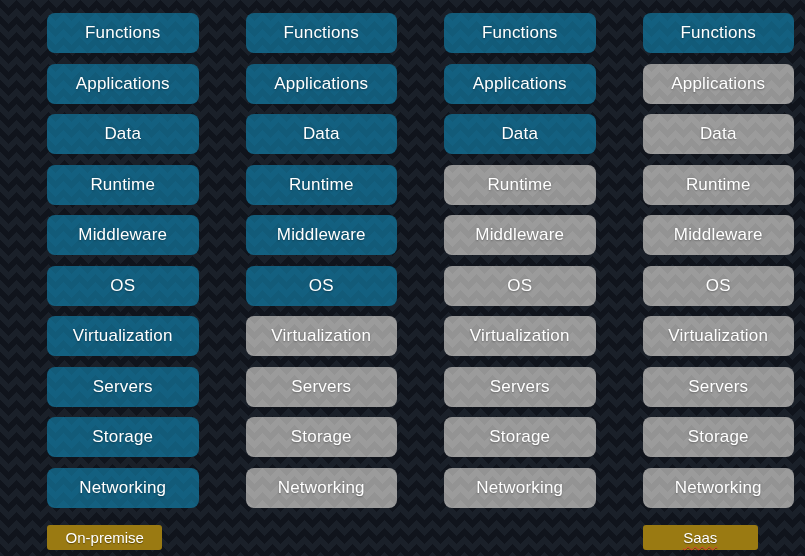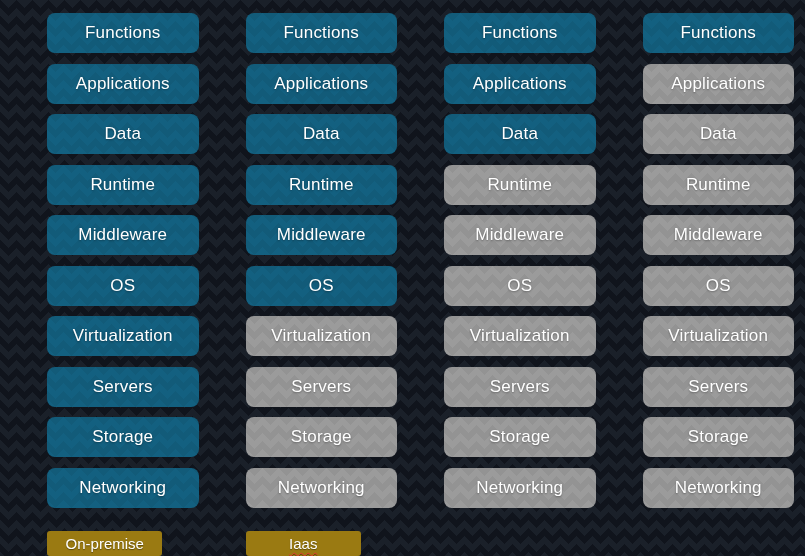--- a/index.html
+++ b/index.html
@@ -46,21 +46,21 @@
       linear-gradient(315deg, rgba(0,0,0,0.05) 25%, transparent 25%),
       linear-gradient(45deg, rgba(0,0,0,0.05) 25%, transparent 25%);
     background-position: 8px 0, 8px 0, 0 0, 0 0;
     background-size: 16px 16px;
     margin-left: 36px;
   }
   .box.user { background-color: var(--user-color, #136080); }
   .box.provider { background-color: var(--provider-color, #9b9b9b); }
   .badge {
     align-self: center;
-    margin-top: 13px;
+    margin-top: 7px;
     width: 115px;
     height: 25px;
     line-height: 25px;
     border-radius: 3px;
     text-align: center;
     color: #ffffff;
     font-size: 15px;
     background-color: var(--badge-color, #9a7a12);
     text-shadow: 0 1px 1px rgba(0,0,0,0.4);
   }
@@ -95,21 +95,20 @@
     <div class="box user">Functions</div>
     <div class="box user">Applications</div>
     <div class="box user">Data</div>
     <div class="box user">Runtime</div>
     <div class="box user">Middleware</div>
     <div class="box user">OS</div>
     <div class="box provider">Virtualization</div>
     <div class="box provider">Servers</div>
     <div class="box provider">Storage</div>
     <div class="box provider">Networking</div>
-    <div class="badge misspelled">Iaas</div>
   </div>
 
   <div class="col">
     <div class="box user">Functions</div>
     <div class="box user">Applications</div>
     <div class="box user">Data</div>
     <div class="box provider">Runtime</div>
     <div class="box provider">Middleware</div>
     <div class="box provider">OS</div>
     <div class="box provider">Virtualization</div>
@@ -122,15 +121,16 @@
     <div class="box user">Functions</div>
     <div class="box provider">Applications</div>
     <div class="box provider">Data</div>
     <div class="box provider">Runtime</div>
     <div class="box provider">Middleware</div>
     <div class="box provider">OS</div>
     <div class="box provider">Virtualization</div>
     <div class="box provider">Servers</div>
     <div class="box provider">Storage</div>
     <div class="box provider">Networking</div>
+    <div class="badge misspelled">Saas</div>
   </div>
 
 </div>
 
 </body></html>

